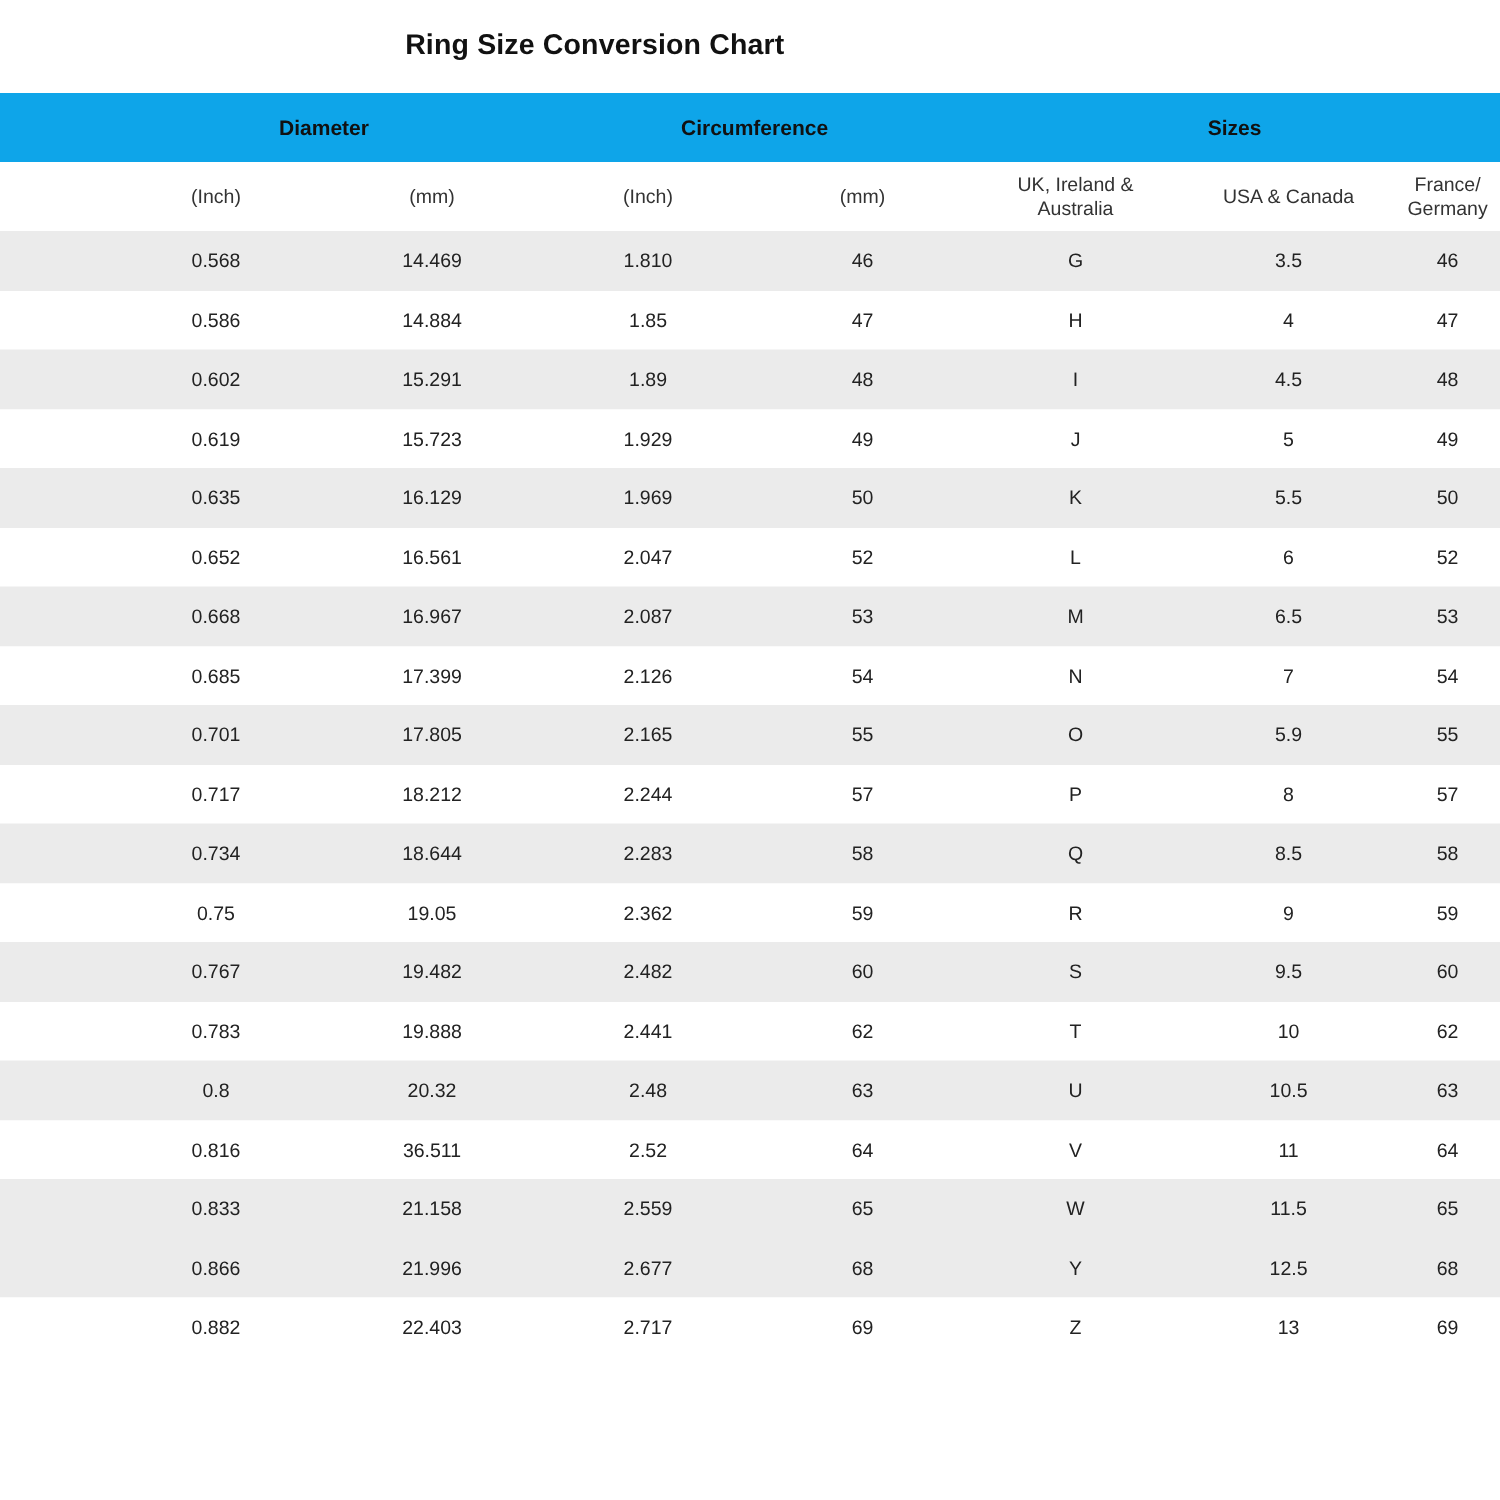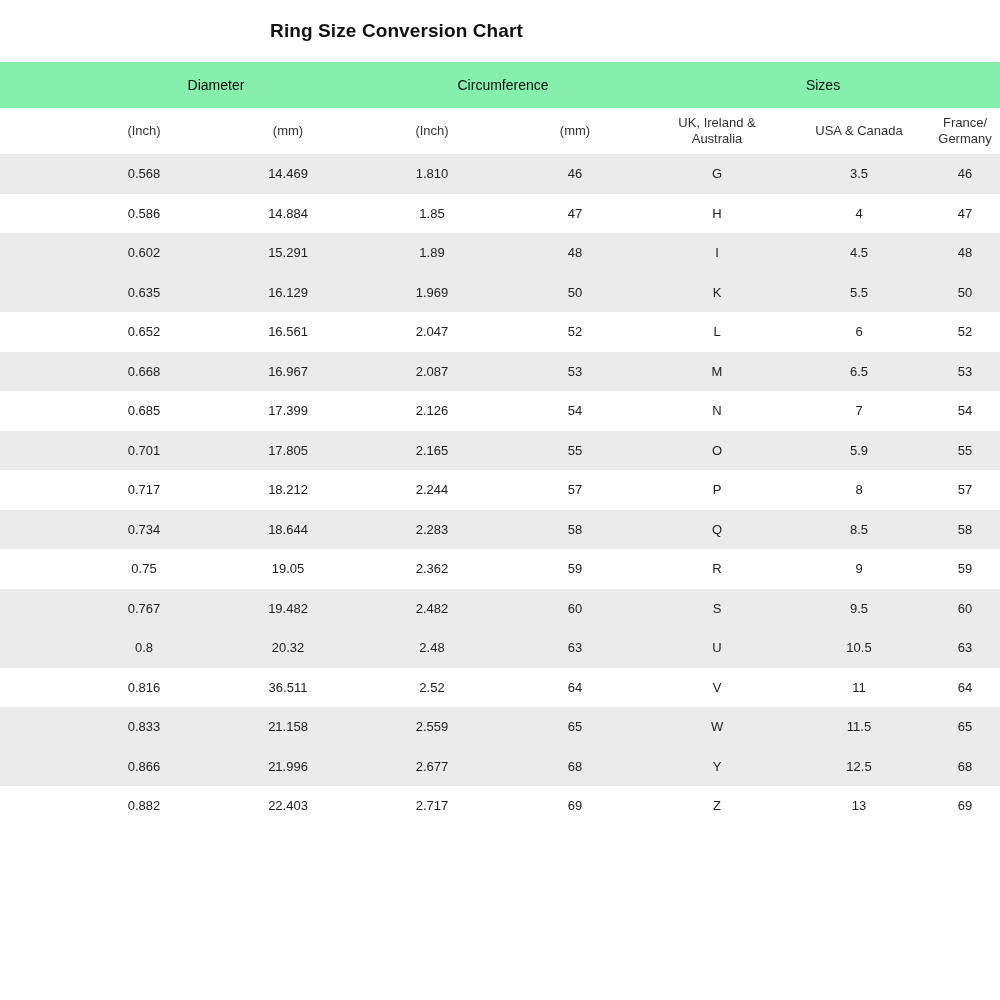--- a/index.html
+++ b/index.html
@@ -35,23 +35,23 @@
   table.size-table td,
   table.size-table th {
     text-align: center;
     vertical-align: middle;
     font-weight: normal;
     font-size: 13px;
     color: #222222;
     padding: 0;
   }
   tr.group-header td {
-    background: #86efac;
+    background: #0ea5e9;
     height: 46px;
-    font-weight: normal;
+    font-weight: bold;
     font-size: 14px;
     color: #111111;
   }
   tr.sub-header td {
     background: #ffffff;
     height: 46px;
     font-size: 13px;
     color: #333333;
     line-height: 1.25;
     padding: 0 6px;
@@ -134,20 +134,30 @@
         <tr class="data-row shade">
           <td></td>
           <td>0.602</td>
           <td>15.291</td>
           <td>1.89</td>
           <td>48</td>
           <td>I</td>
           <td>4.5</td>
           <td colspan="2">48</td>
         </tr>
+        <tr class="data-row plain">
+          <td></td>
+          <td>0.619</td>
+          <td>15.723</td>
+          <td>1.929</td>
+          <td>49</td>
+          <td>J</td>
+          <td>5</td>
+          <td colspan="2">49</td>
+        </tr>
         <tr class="data-row shade">
           <td></td>
           <td>0.635</td>
           <td>16.129</td>
           <td>1.969</td>
           <td>50</td>
           <td>K</td>
           <td>5.5</td>
           <td colspan="2">50</td>
         </tr>
@@ -224,20 +234,30 @@
         <tr class="data-row shade">
           <td></td>
           <td>0.767</td>
           <td>19.482</td>
           <td>2.482</td>
           <td>60</td>
           <td>S</td>
           <td>9.5</td>
           <td colspan="2">60</td>
         </tr>
+        <tr class="data-row plain">
+          <td></td>
+          <td>0.783</td>
+          <td>19.888</td>
+          <td>2.441</td>
+          <td>62</td>
+          <td>T</td>
+          <td>10</td>
+          <td colspan="2">62</td>
+        </tr>
         <tr class="data-row shade">
           <td></td>
           <td>0.8</td>
           <td>20.32</td>
           <td>2.48</td>
           <td>63</td>
           <td>U</td>
           <td>10.5</td>
           <td colspan="2">63</td>
         </tr>

